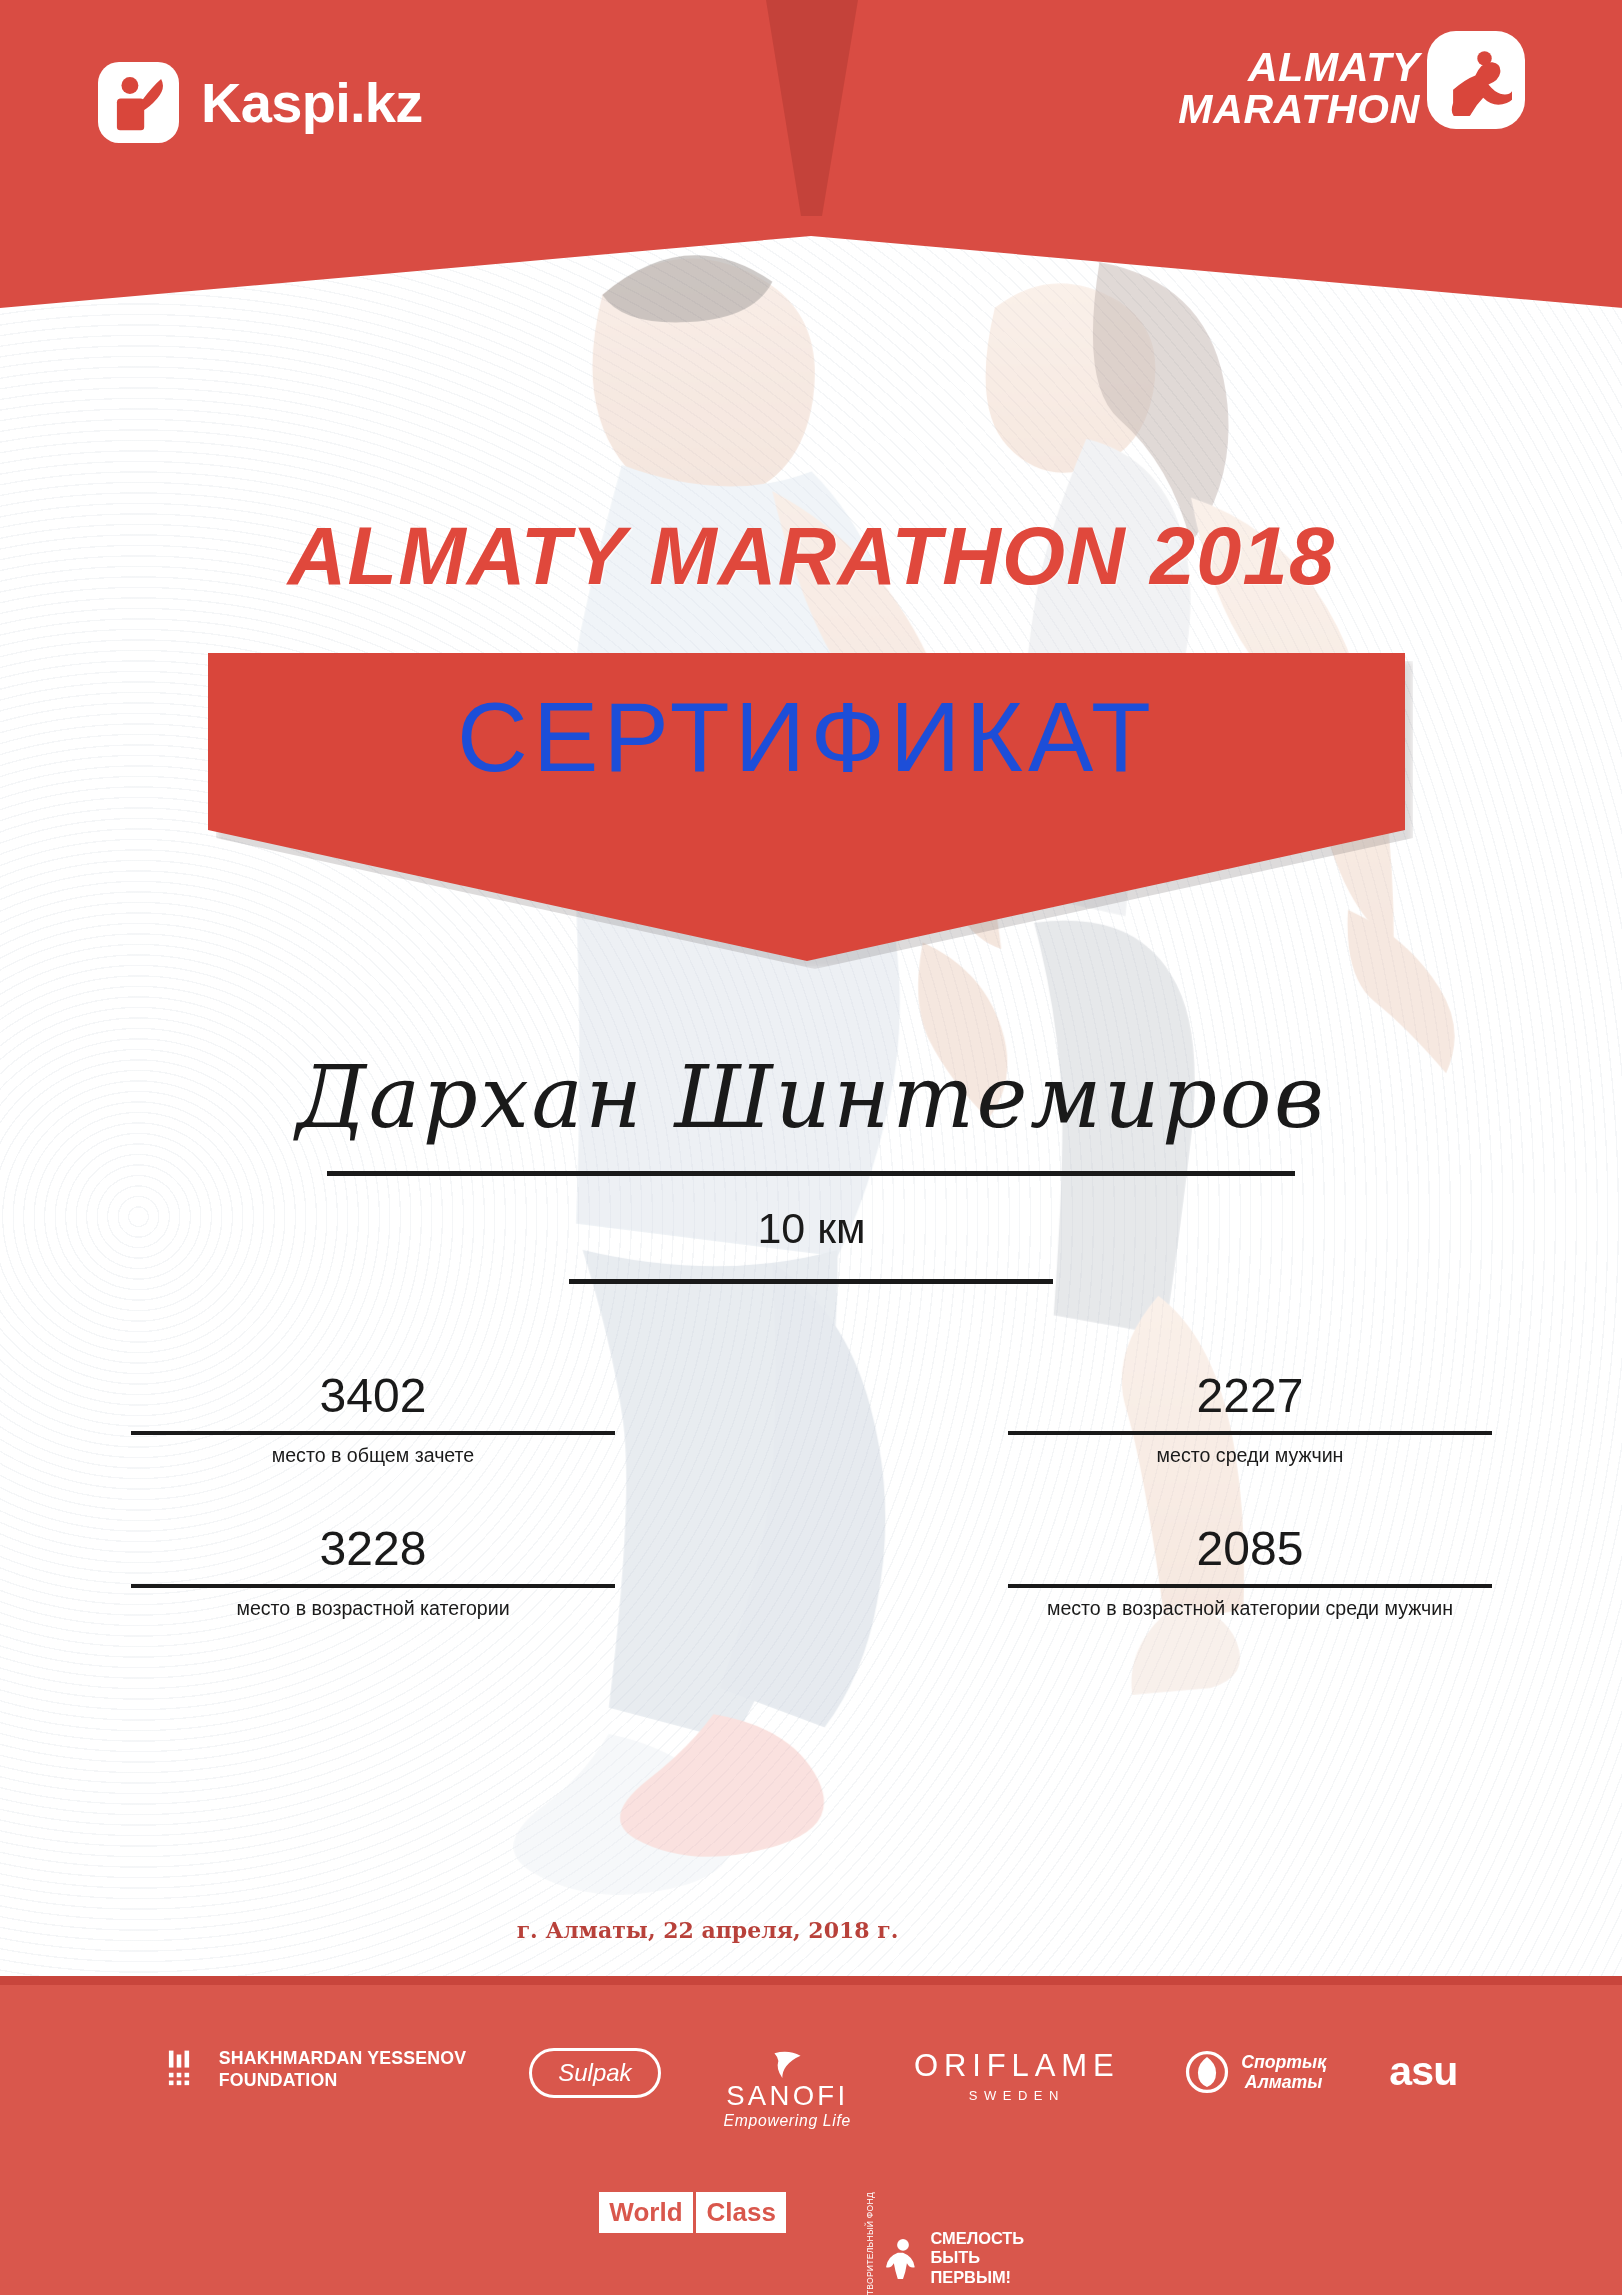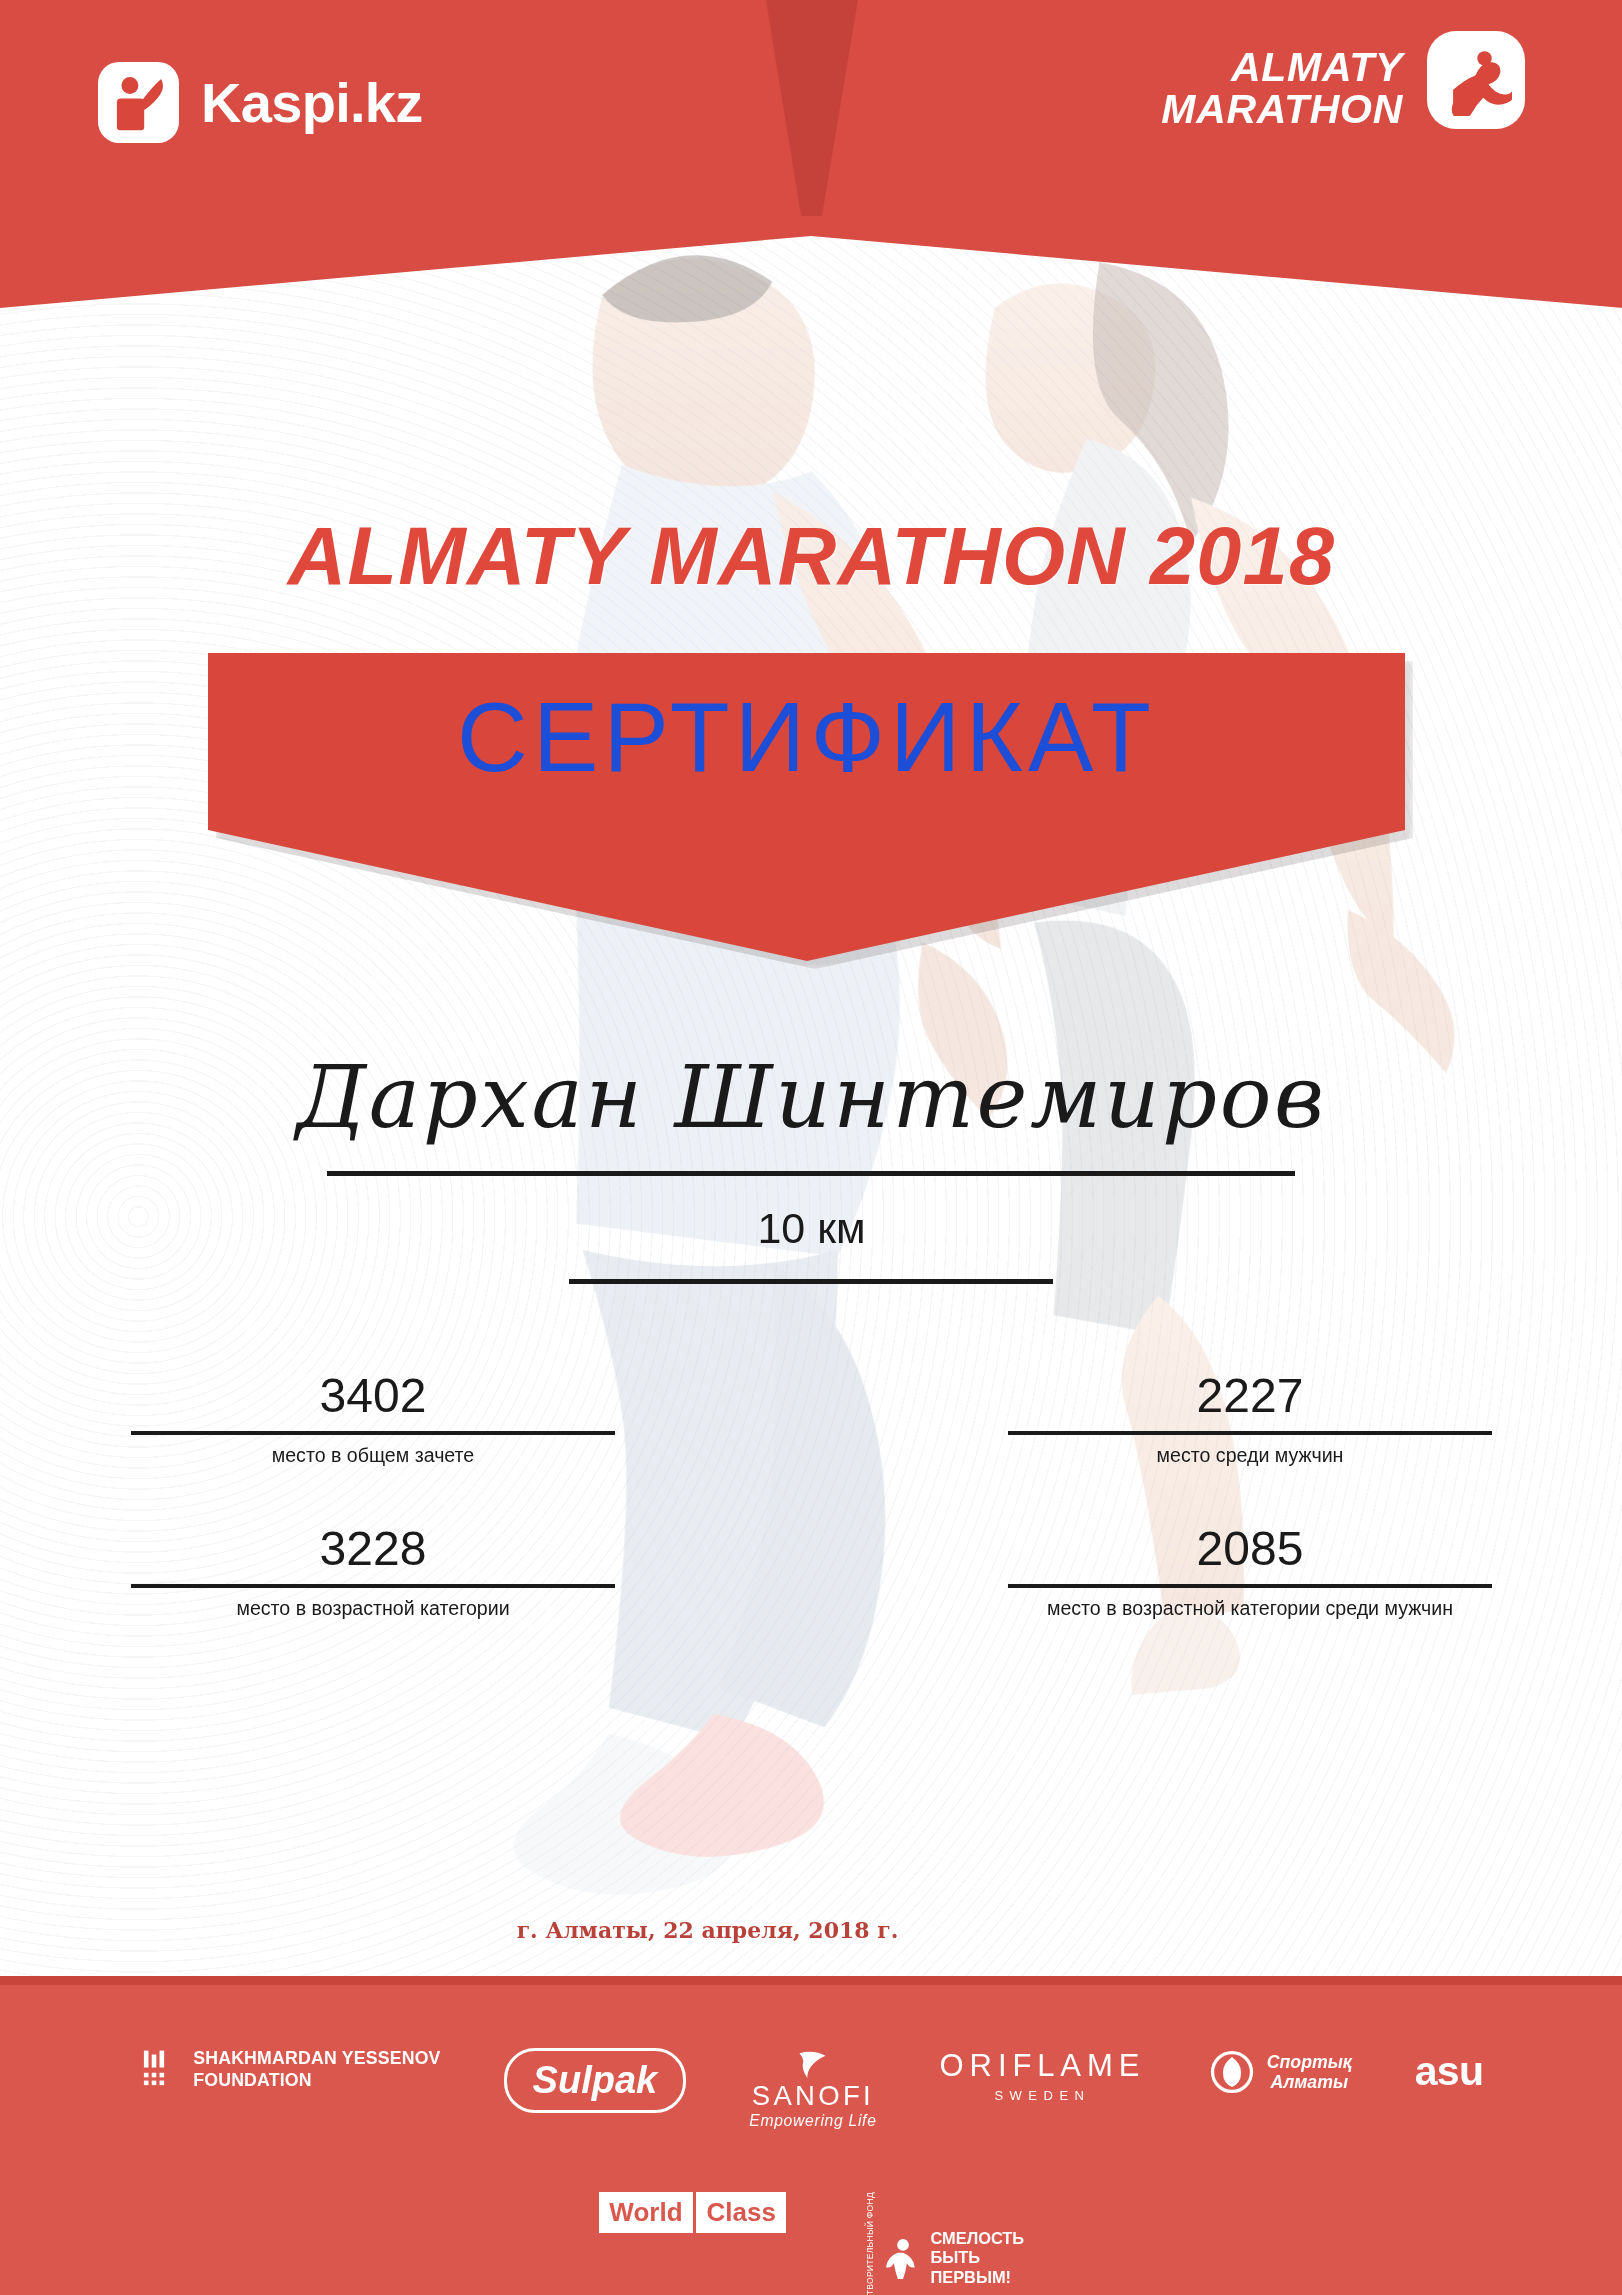--- a/index.html
+++ b/index.html
@@ -94,21 +94,21 @@
     letter-spacing: -0.7px;
     line-height: 1;
   }
 
   .brand-right {
     position: absolute;
     right: 98px;
     top: 47px;
     display: flex;
     align-items: center;
-    gap: 24px;
+    gap: 7px;
   }
   .am-words {
     color: #ffffff;
     font-size: 41px;
     font-weight: bold;
     font-style: italic;
     line-height: 1.02;
     text-align: right;
     letter-spacing: 0.7px;
   }
@@ -301,22 +301,22 @@
   .sp-yessenov-text {
     font-size: 17.7px;
     font-weight: bold;
     line-height: 1.22;
     letter-spacing: 0.2px;
   }
   .sp-sulpak {
     border: 3.3px solid #ffffff;
     border-radius: 31px;
     padding: 7.9px 26px;
-    font-size: 38px;
-    font-weight: bold;
+    font-size: 24px;
+    font-weight: normal;
     font-style: italic;
   }
   .sp-sanofi-text {
     text-align: center;
     line-height: 1.15;
   }
   .sp-sanofi-name { font-size: 27.5px; letter-spacing: 3.3px; }
   .sp-sanofi-tag { font-size: 15.7px; font-style: italic; letter-spacing: 0.7px; }
   .sp-oriflame-text { text-align: center; }
   .sp-oriflame-name { font-size: 31px; letter-spacing: 5.9px; }

